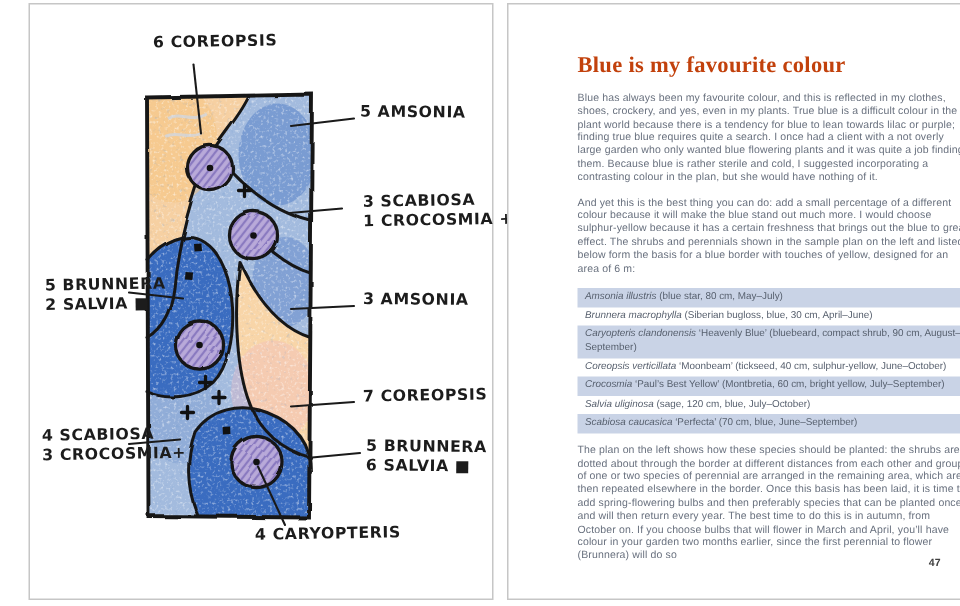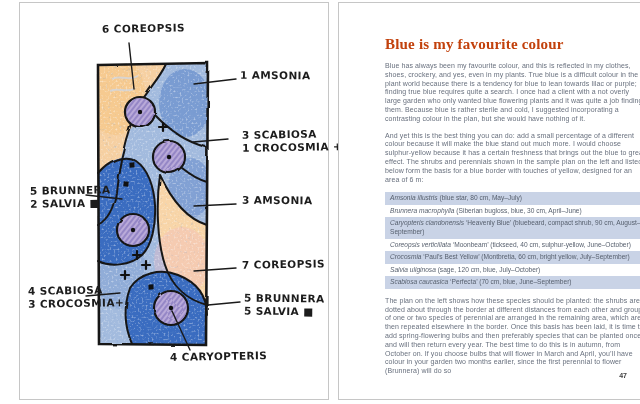--- a/index.html
+++ b/index.html
@@ -119,21 +119,21 @@
         <path d="M66,293 L100,290"></path>
         <path d="M188,302 L220,299"></path>
         <path d="M152,308 L170,347"></path>
       </g>
     </svg>
 
     <div class="hl" style="left:82px;top:19px;">
       <span>6 COREOPSIS</span>
     </div>
     <div class="hl" style="left:220px;top:66px;transform:rotate(.6deg);">
-      <span>1 AMSONIA</span>
+      <span>5 AMSONIA</span>
     </div>
     <div class="hl" style="left:222px;top:125px;">
       <span>3 SCABIOSA</span>
       <span>1 CROCOSMIA +</span>
     </div>
     <div class="hl" style="left:10px;top:181px;">
       <span>5 BRUNNERA</span>
       <span>2 SALVIA ■</span>
     </div>
     <div class="hl" style="left:222px;top:191px;transform:rotate(.5deg);">
@@ -141,21 +141,21 @@
     </div>
     <div class="hl" style="left:222px;top:255px;">
       <span>7 COREOPSIS</span>
     </div>
     <div class="hl" style="left:8px;top:281px;">
       <span>4 SCABIOSA</span>
       <span>3 CROCOSMIA+</span>
     </div>
     <div class="hl" style="left:224px;top:289px;transform:rotate(.7deg);">
       <span>5 BRUNNERA</span>
-      <span>5 SALVIA ■</span>
+      <span>6 SALVIA ■</span>
     </div>
     <div class="hl" style="left:150px;top:347px;">
       <span>4 CARYOPTERIS</span>
     </div>
   </div>
 
   <div class="page page-right">
     <div class="rp-content">
       <h1 class="rp-heading">Blue is my favourite colour</h1>
       <p class="rp-para">Blue has always been my favourite colour, and this is reflected in my clothes, shoes, crockery, and yes, even in my plants. True blue is a difficult colour in the plant world because there is a tendency for blue to lean towards lilac or purple; finding true blue requires quite a search. I once had a client with a not overly large garden who only wanted blue flowering plants and it was quite a job finding them. Because blue is rather sterile and cold, I suggested incorporating a contrasting colour in the plan, but she would have nothing of it.</p>

